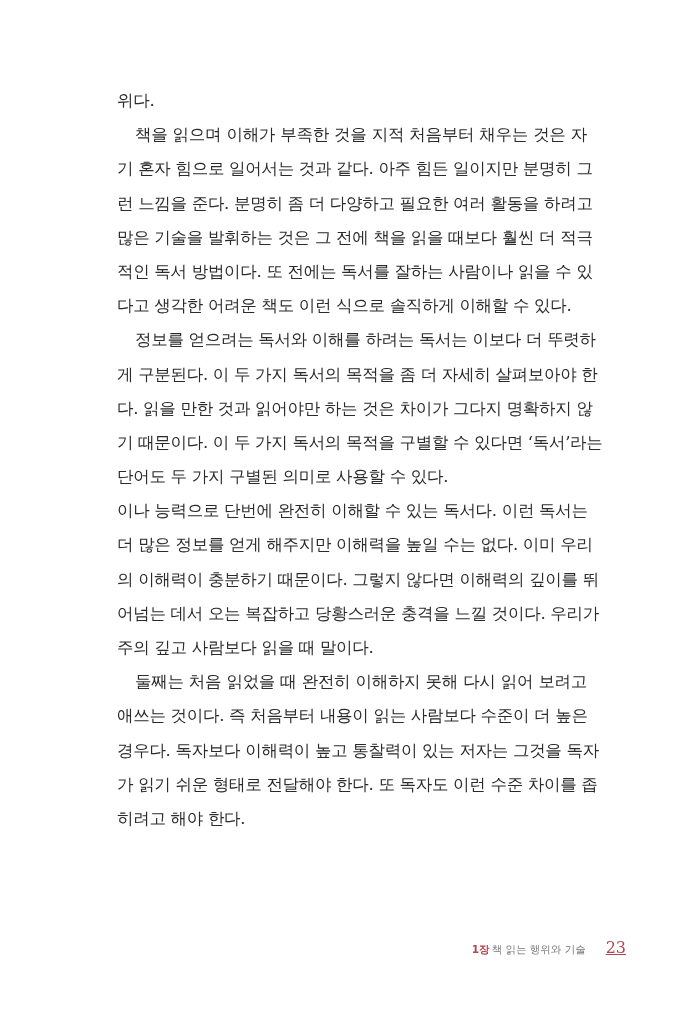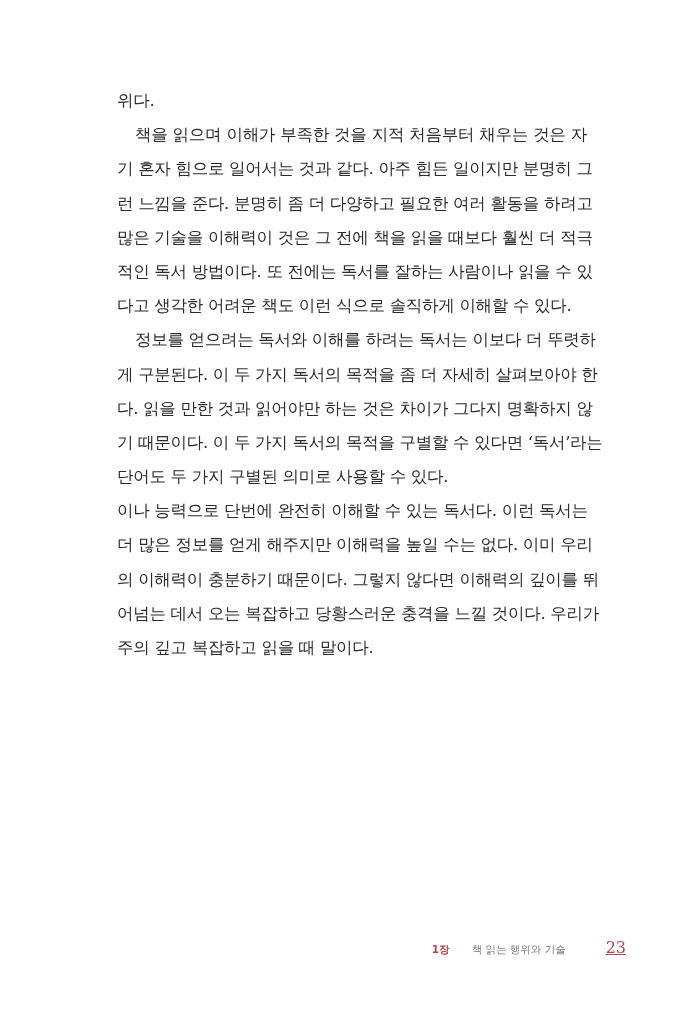--- a/index.html
+++ b/index.html
@@ -9,60 +9,67 @@
     position: absolute; left: 117px; top: 84px; width: 470px;
     font-family: "DejaVu Serif", serif; font-size: 16.5px; color: #2a2a2a;
     line-height: 34.2px; letter-spacing: -0.3px;
   }
   .line { display: block; white-space: nowrap; text-align: justify; text-align-last: justify; height: 34.2px; }
   .line.last { text-align-last: left; }
   .line.indent { padding-left: 18px; }
   .footer {
     position: absolute; top: 938px; right: 66px;
     font-family: "DejaVu Sans", sans-serif; font-size: 10.5px; color: #777;
-    display: flex; align-items: baseline; gap: 22px;
+    display: flex; align-items: baseline; gap: 2px;
   }
   .chapter-num { color: #b0474e; font-weight: bold; }
   .page-num { font-family: "DejaVu Serif", serif; font-size: 16px; color: #b0474e; margin-left: 18px; text-decoration: underline; }
 </style>
 </head>
 <body>
 
 <div class="page">
   <div class="body-text">
 
     <div>
       <span class="line last">위다.</span>
     </div>
 
     <div>
       <span class="line indent">책을 읽으며 이해가 부족한 것을 지적 처음부터 채우는 것은 자</span>
       <span class="line">기 혼자 힘으로 일어서는 것과 같다. 아주 힘든 일이지만 분명히 그</span>
       <span class="line">런 느낌을 준다. 분명히 좀 더 다양하고 필요한 여러 활동을 하려고</span>
-      <span class="line">많은 기술을 이해력이 것은 그 전에 책을 읽을 때보다 훨씬 더 적극</span>
+      <span class="line">많은 기술을 발휘하는 것은 그 전에 책을 읽을 때보다 훨씬 더 적극</span>
       <span class="line">적인 독서 방법이다. 또 전에는 독서를 잘하는 사람이나 읽을 수 있</span>
       <span class="line last">다고 생각한 어려운 책도 이런 식으로 솔직하게 이해할 수 있다.</span>
     </div>
 
     <div>
       <span class="line indent">정보를 얻으려는 독서와 이해를 하려는 독서는 이보다 더 뚜렷하</span>
       <span class="line">게 구분된다. 이 두 가지 독서의 목적을 좀 더 자세히 살펴보아야 한</span>
       <span class="line">다. 읽을 만한 것과 읽어야만 하는 것은 차이가 그다지 명확하지 않</span>
       <span class="line">기 때문이다. 이 두 가지 독서의 목적을 구별할 수 있다면 ‘독서’라는</span>
       <span class="line last">단어도 두 가지 구별된 의미로 사용할 수 있다.</span>
     </div>
 
     <div>
       <span class="line">이나 능력으로 단번에 완전히 이해할 수 있는 독서다. 이런 독서는</span>
       <span class="line">더 많은 정보를 얻게 해주지만 이해력을 높일 수는 없다. 이미 우리</span>
       <span class="line">의 이해력이 충분하기 때문이다. 그렇지 않다면 이해력의 깊이를 뛰</span>
       <span class="line">어넘는 데서 오는 복잡하고 당황스러운 충격을 느낄 것이다. 우리가</span>
-      <span class="line last">주의 깊고 복잡하고 읽을 때 말이다.</span>
+      <span class="line last">주의 깊고 사람보다 읽을 때 말이다.</span>
     </div>
 
+    <div>
+      <span class="line indent">둘째는 처음 읽었을 때 완전히 이해하지 못해 다시 읽어 보려고</span>
+      <span class="line">애쓰는 것이다. 즉 처음부터 내용이 읽는 사람보다 수준이 더 높은</span>
+      <span class="line">경우다. 독자보다 이해력이 높고 통찰력이 있는 저자는 그것을 독자</span>
+      <span class="line">가 읽기 쉬운 형태로 전달해야 한다. 또 독자도 이런 수준 차이를 좁</span>
+      <span class="line last">히려고 해야 한다.</span>
+    </div>
   </div>
 
   <div class="footer">
     <span class="chapter-num">1장</span>
     <span class="chapter-title">책 읽는 행위와 기술</span>
     <span class="page-num">23</span>
   </div>
 </div>
 
 </body></html>

